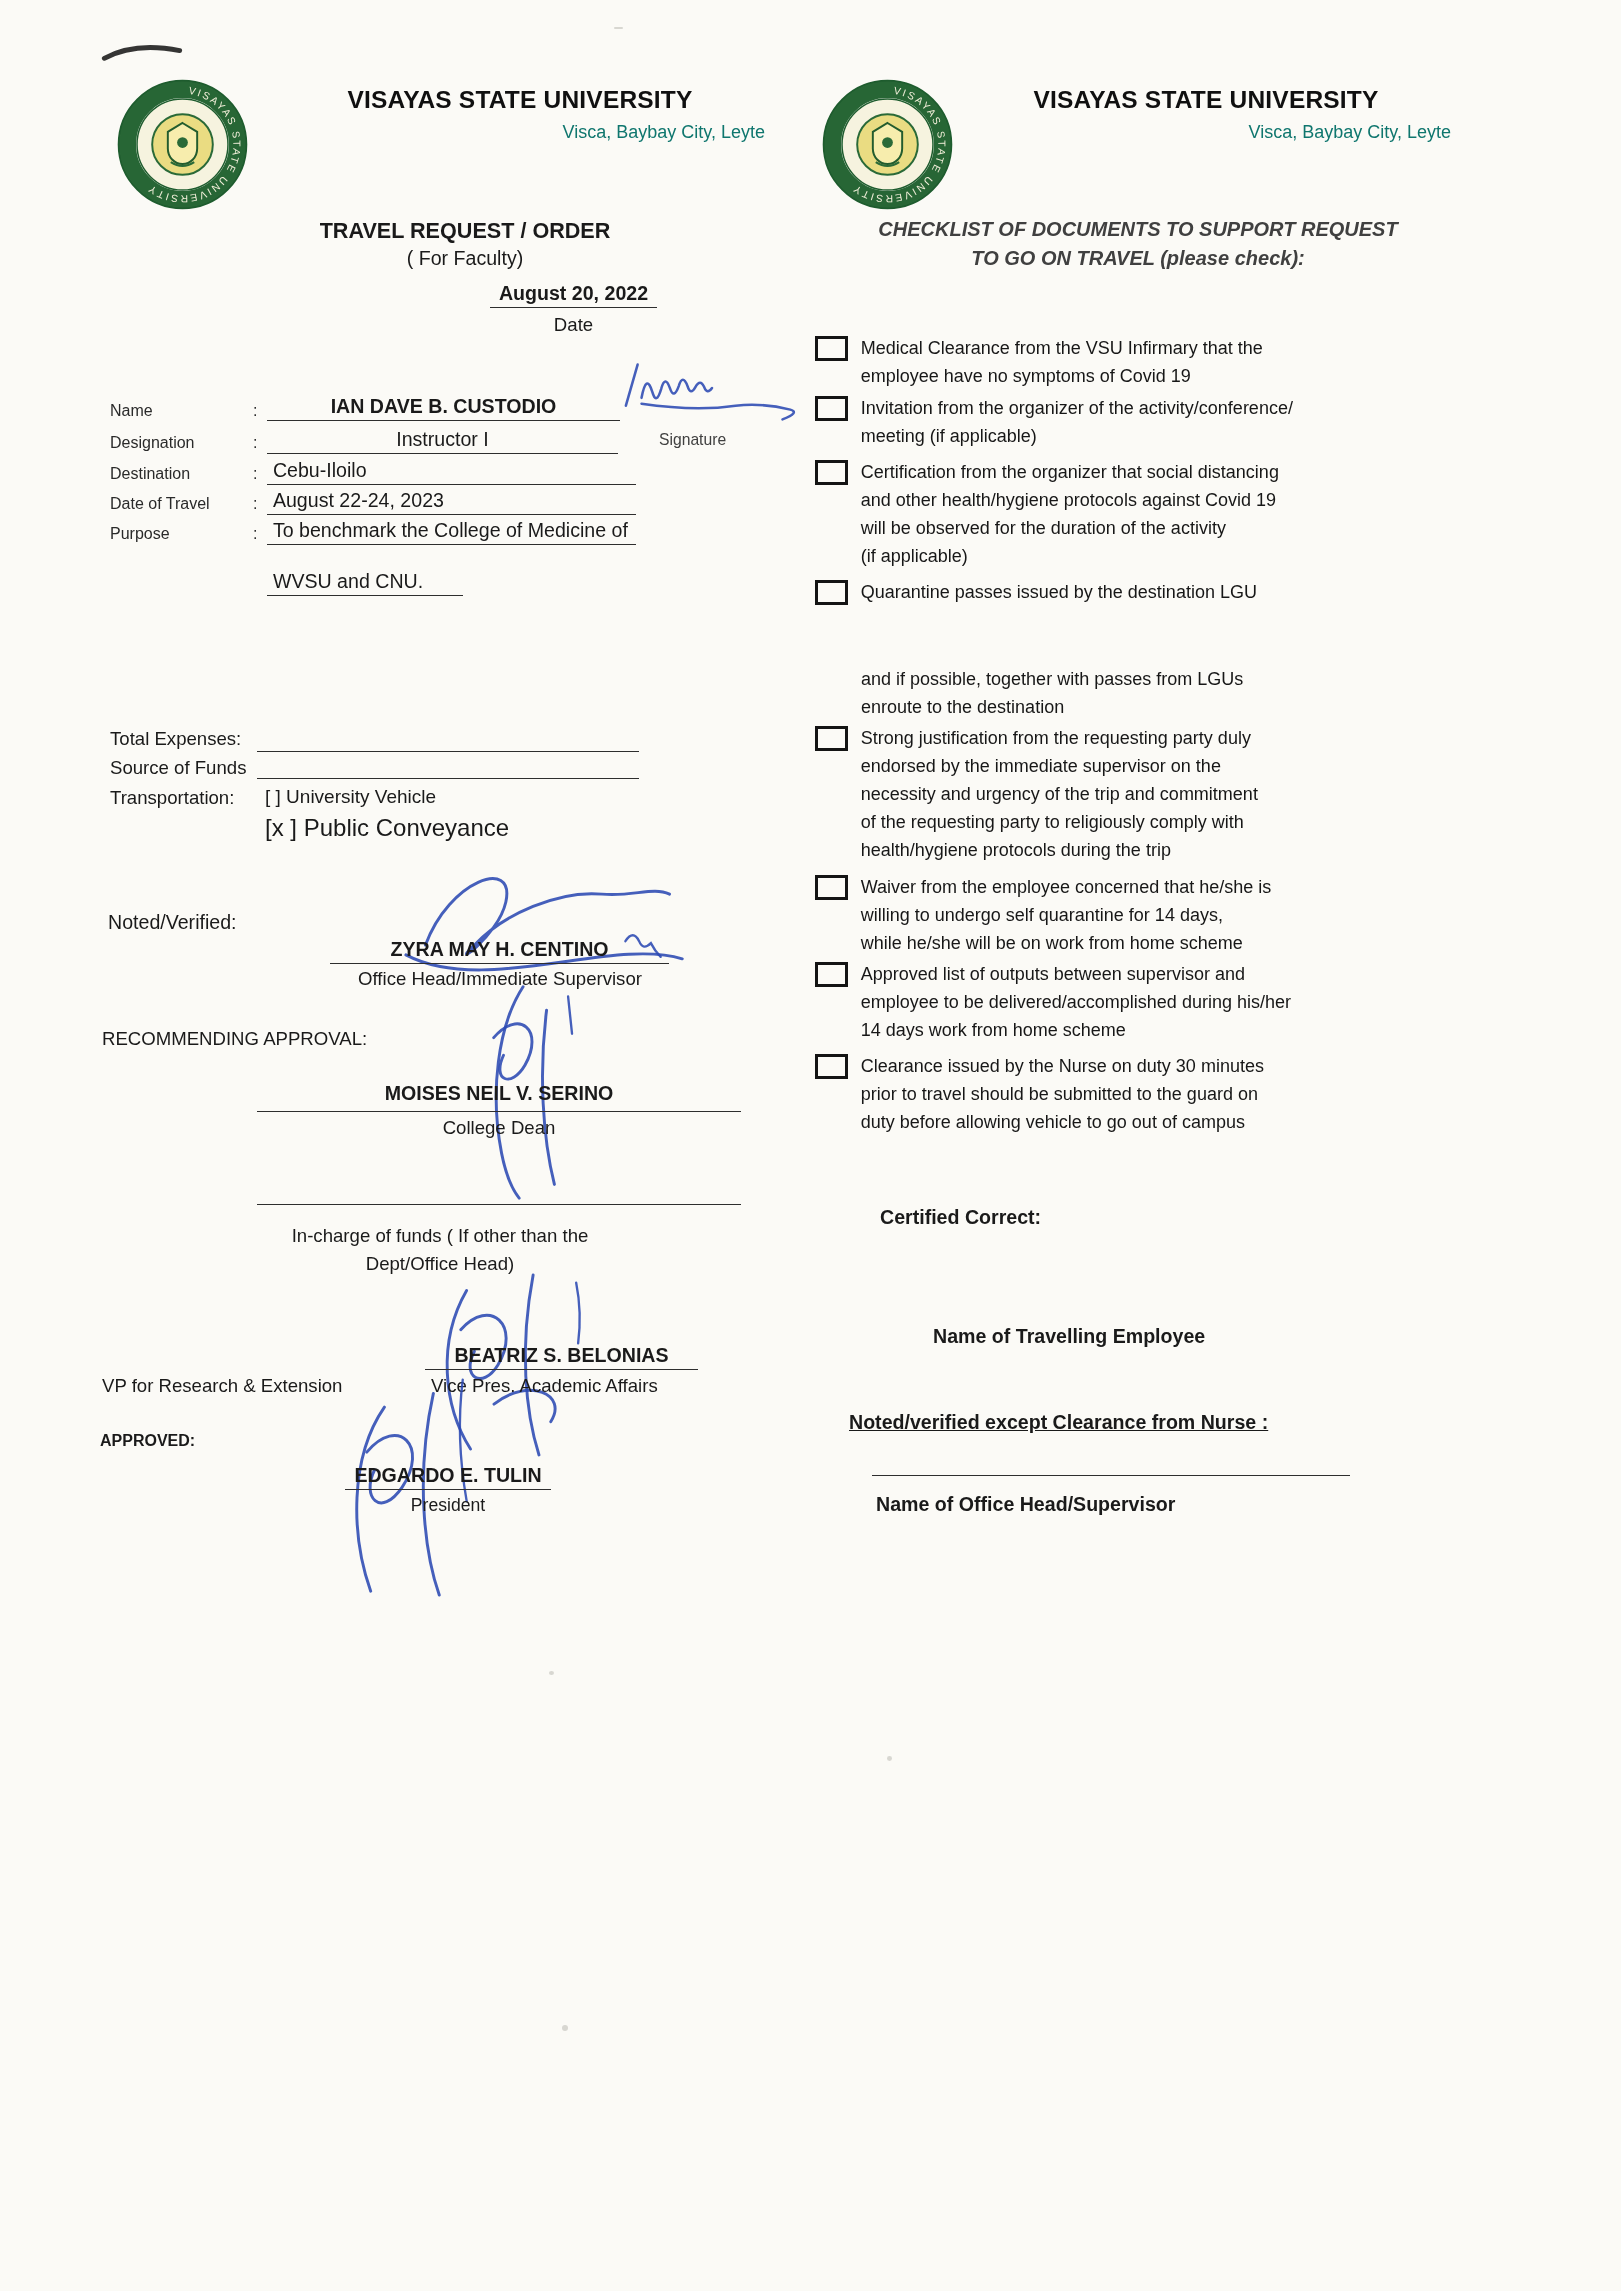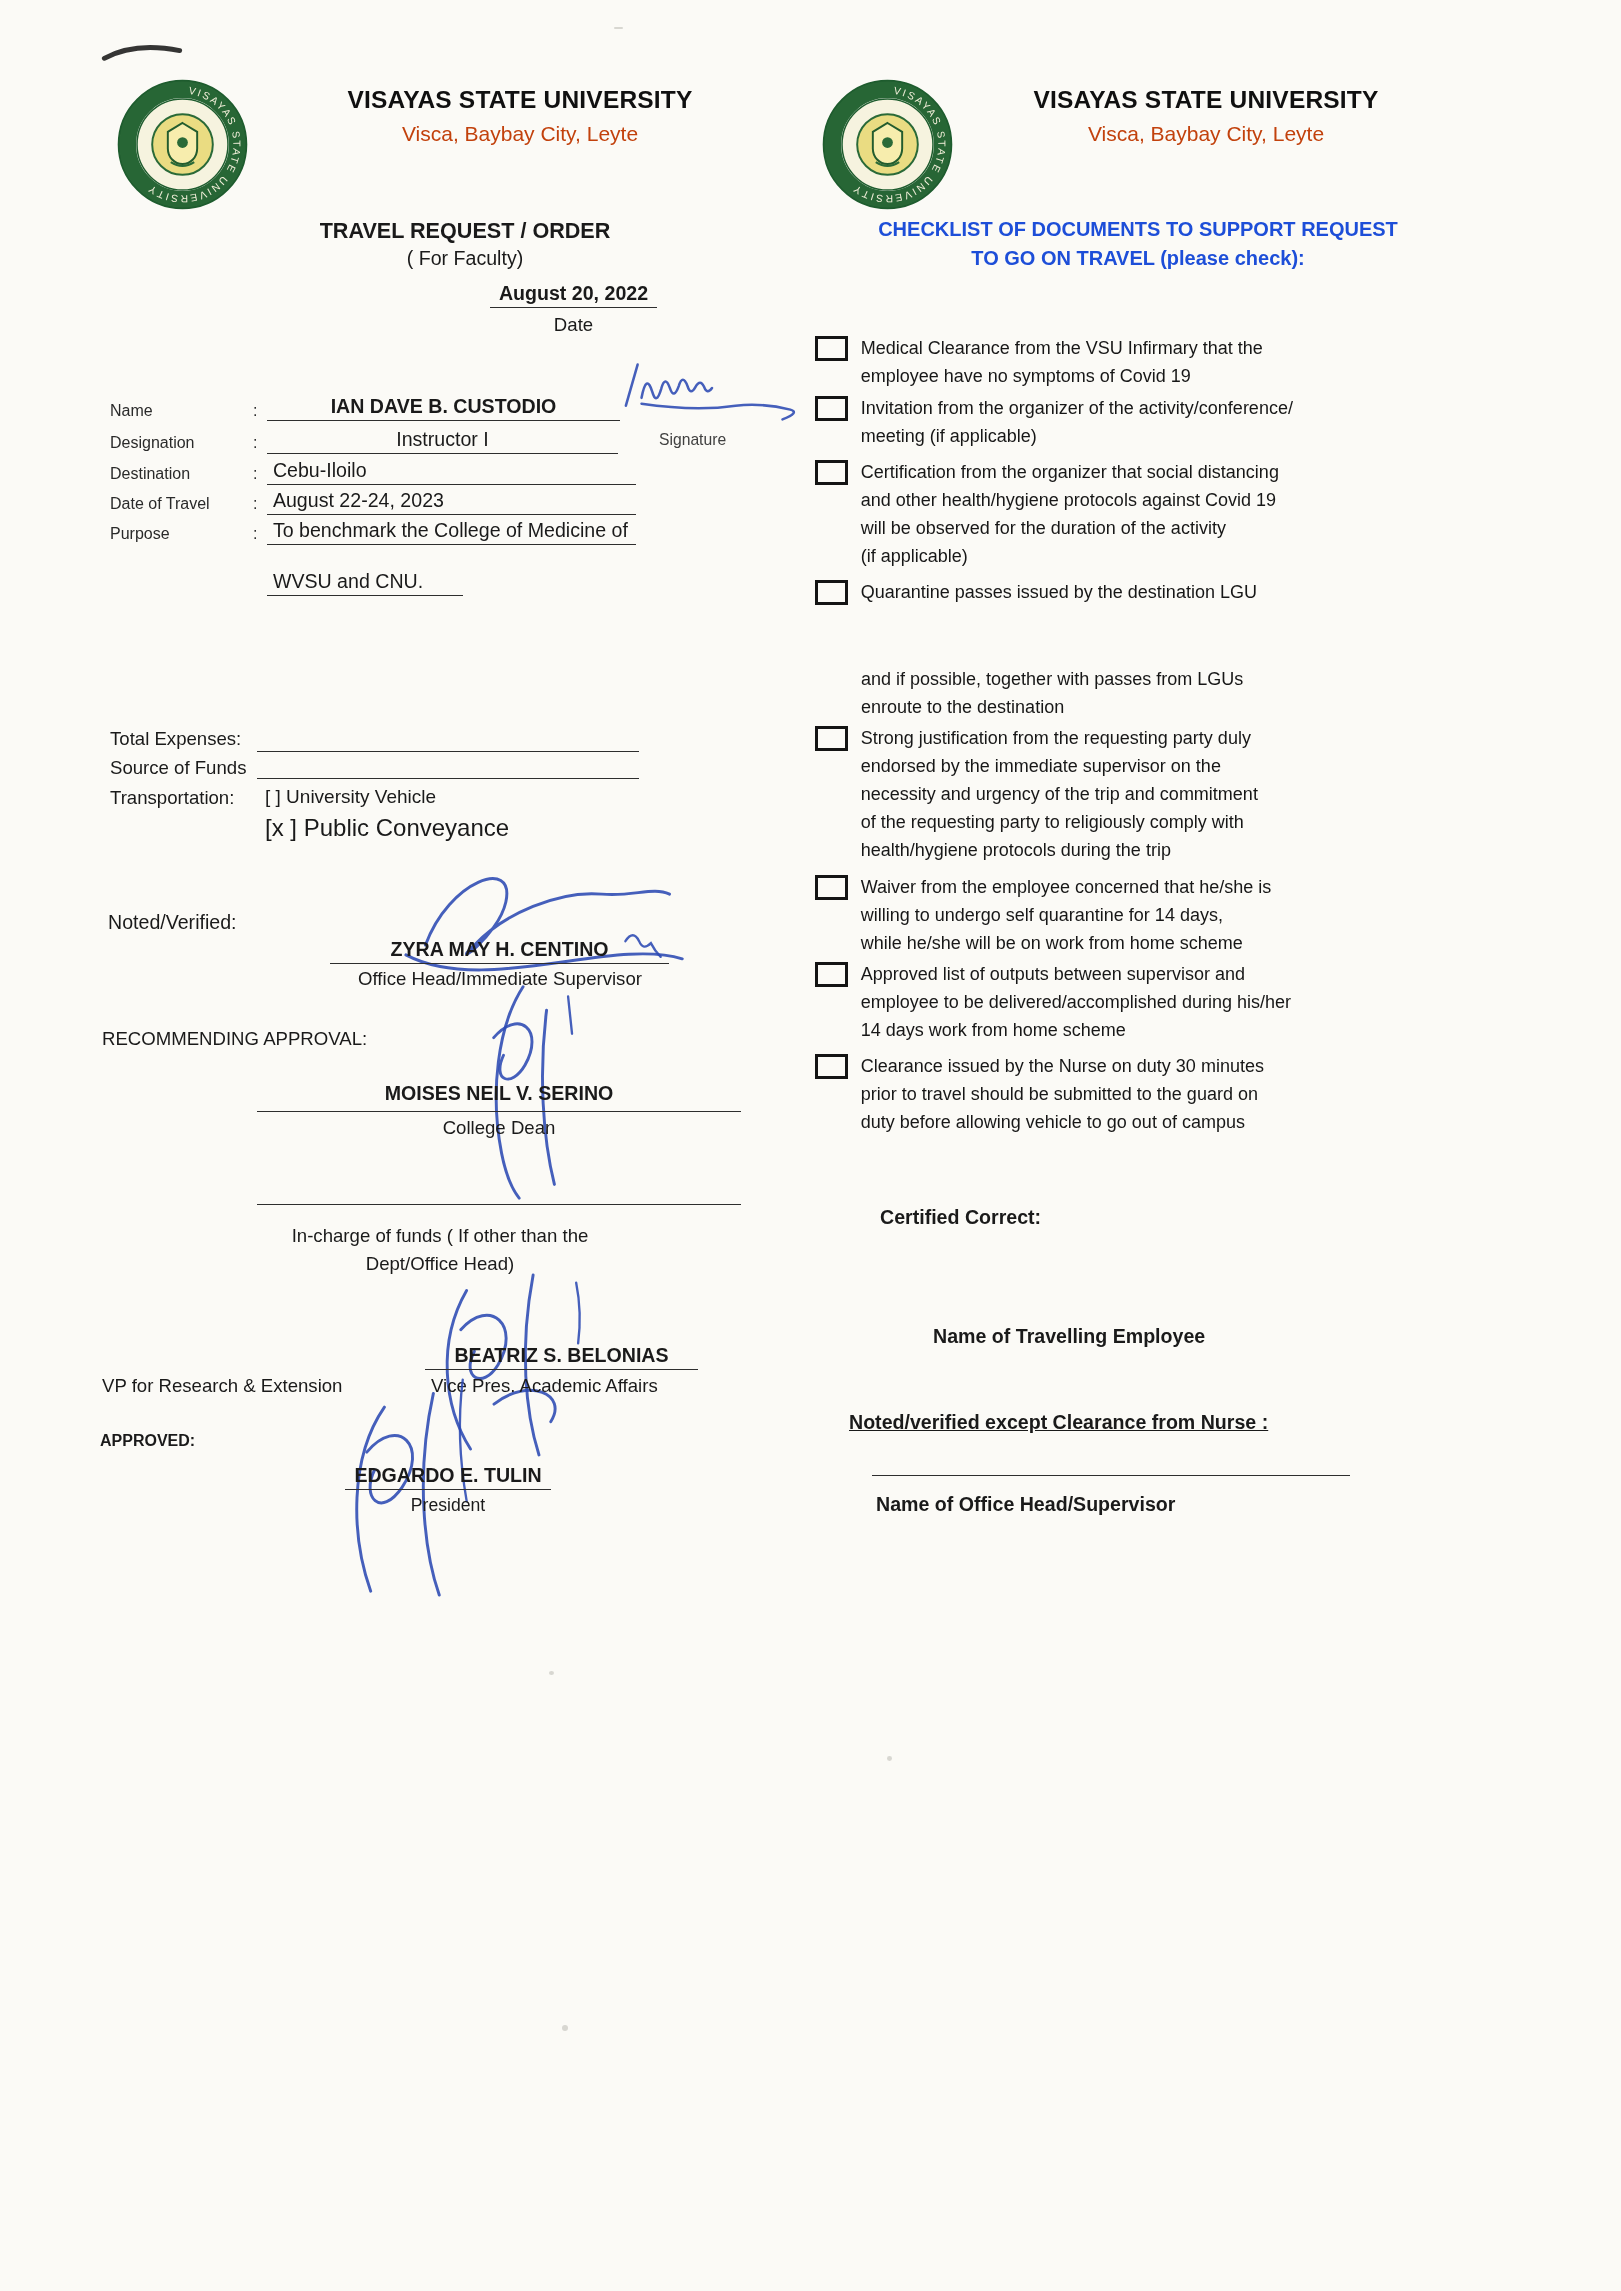--- a/index.html
+++ b/index.html
@@ -14,23 +14,23 @@
   .abs { position:absolute; }
   .ctr { text-align:center; }
   .b   { font-weight:bold; }
   .u   { border-bottom:1.6px solid #2e2e2e; padding-bottom:2px; }
   .underlined { text-decoration:underline; }
   .line { position:absolute; height:0; border-bottom:1.6px solid #2e2e2e; }
   .lbl { font-size:16px; color:#2a2a2a; }
   .val { font-size:19.6px; }
   .cap { font-size:18.6px; }
   .hdr-univ { font-size:24.5px; font-weight:bold; letter-spacing:0.2px; color:#101010; }
-  .hdr-addr { font-size:21px; margin-top:7.8px; color:#c2410c; }
+  .hdr-addr { font-size:18px; margin-top:7.8px; color:#0f766e;text-align:right; }
   .doc-title { font-size:21.6px; font-weight:bold; }
-  .chk-title { font-size:20px; font-weight:bold; color:#1d4ed8; }
+  .chk-title { font-size:20px; font-weight:bold; color:#404040;font-style:italic; }
   .chk-row { position:absolute; left:815px; display:flex; align-items:flex-start; }
   .chk-box {
     width:33px; height:24.5px; flex:0 0 auto;
     border:3.5px solid #141414; background:transparent;
     margin-right:12.7px; margin-top:2px;
   }
   .chk-text {
     font-size:18px; line-height:28px; width:573px;
     white-space:pre-line; color:#171717;
   }

